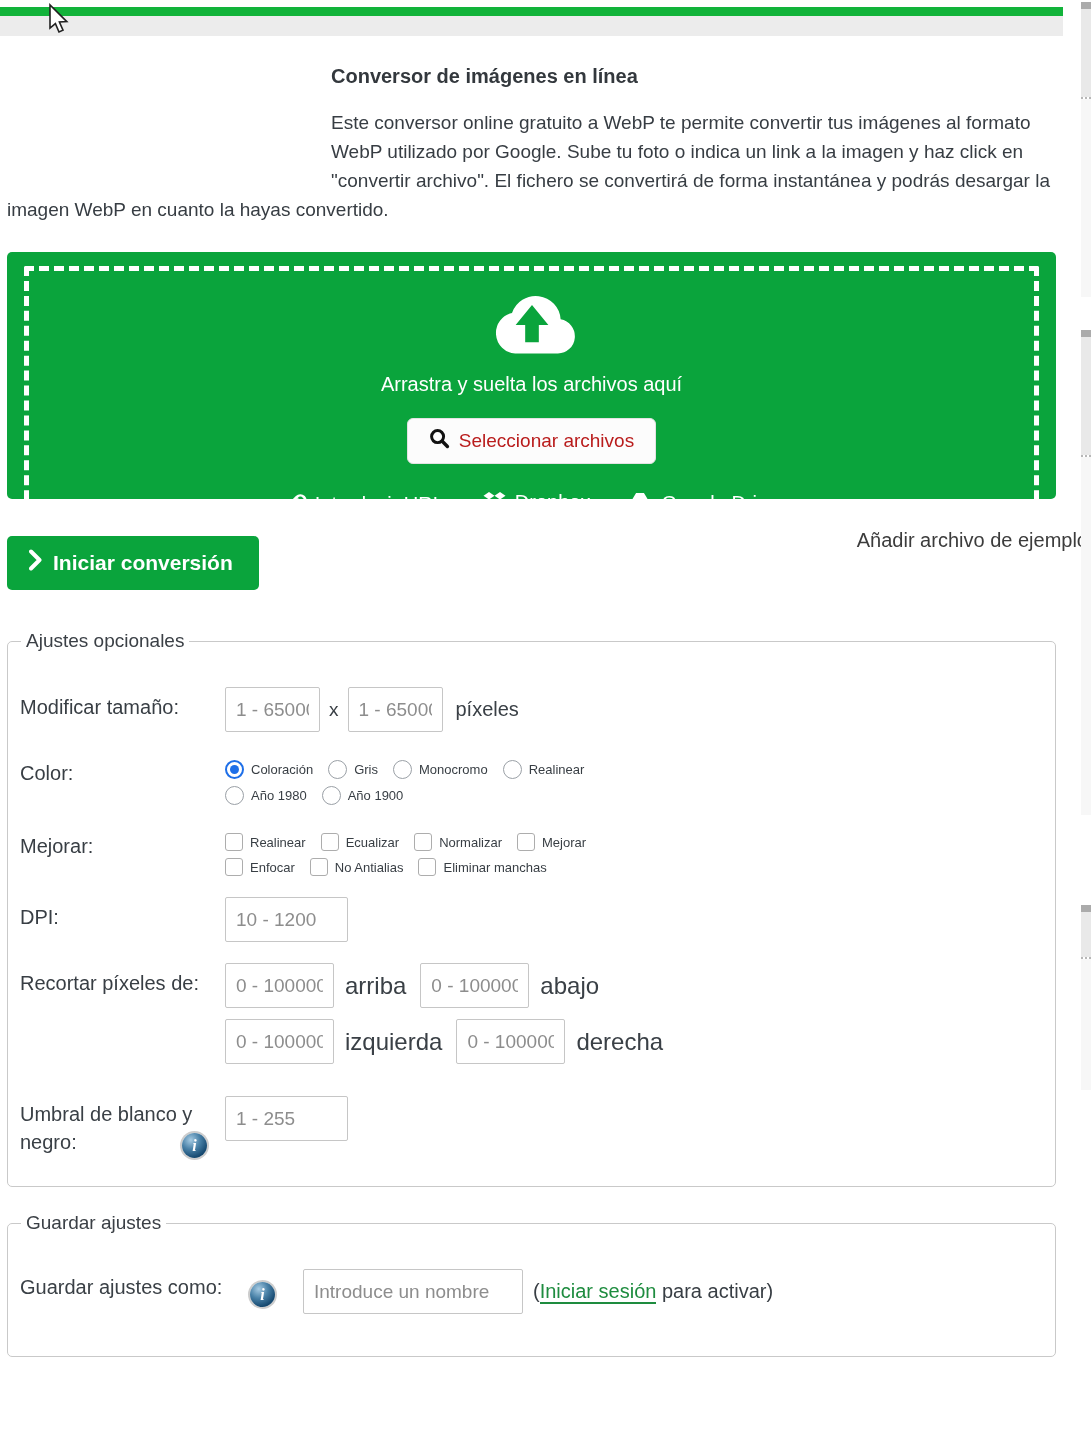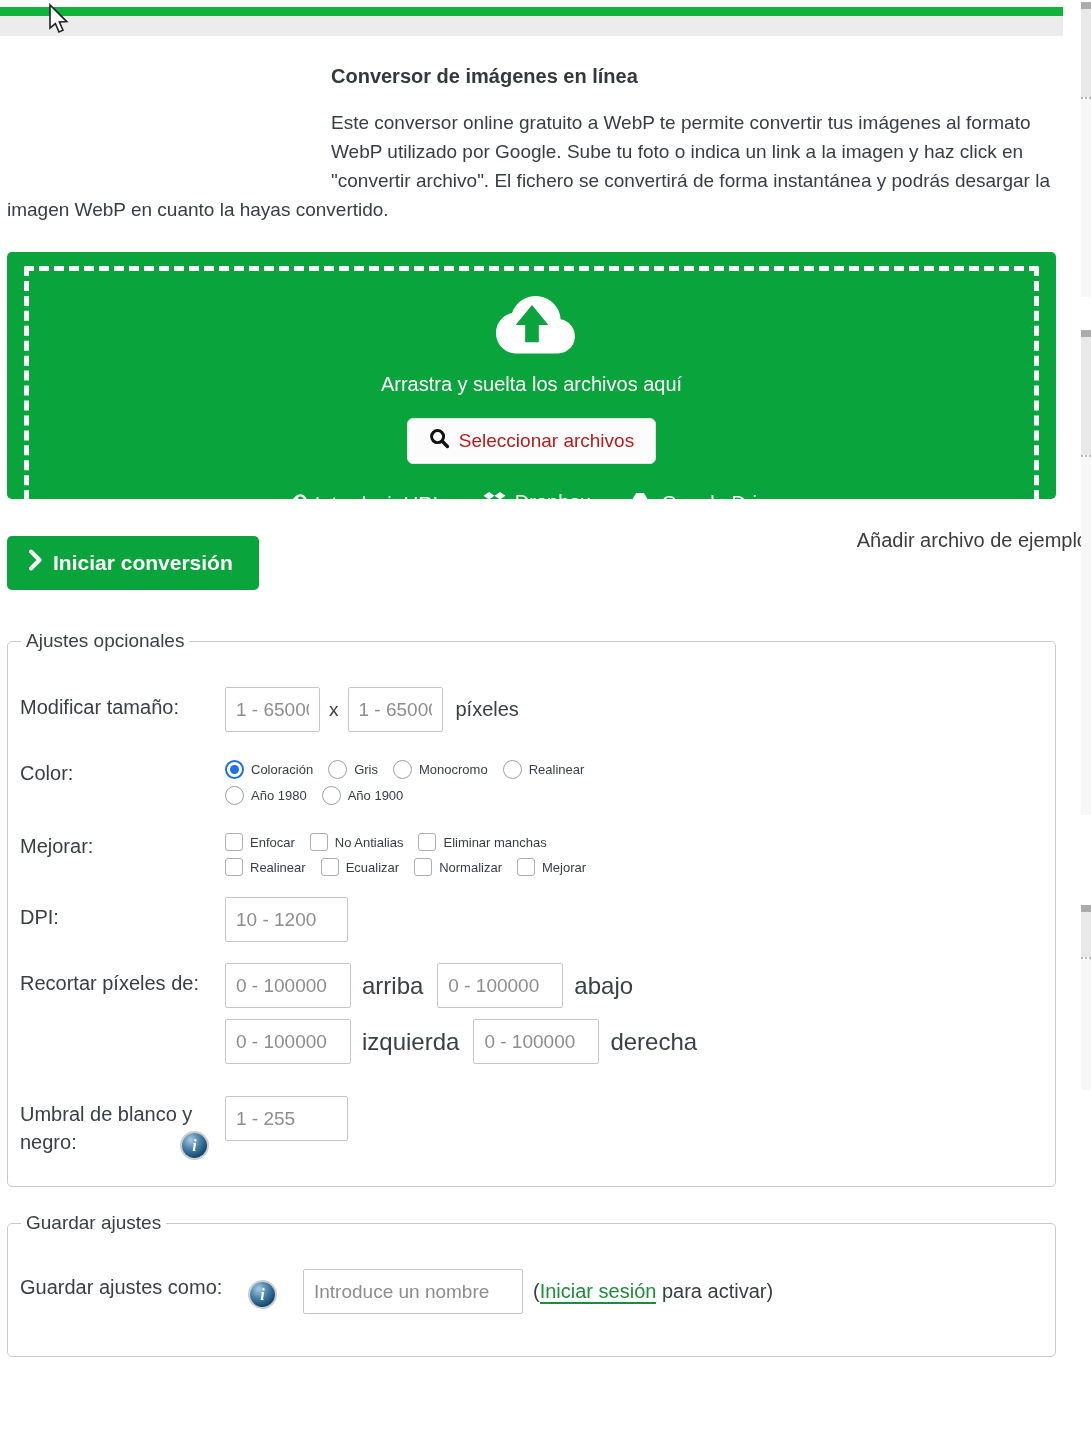--- a/index.html
+++ b/index.html
@@ -75,21 +75,21 @@
   .frow{display:flex;margin-top:21px;align-items:flex-start;}
   .flabel{width:205px;flex:0 0 205px;font-size:20px;padding-top:9px;color:#383E44;}
   .fcontrols{display:flex;align-items:center;flex-wrap:wrap;}
   input[type=text]{
     height:45px;border:1px solid var(--input-border);border-radius:2px;
     font-size:19px;color:#444;padding:0 10px;font-family:inherit;background:#fff;
   }
   input::placeholder{color:var(--placeholder);opacity:1;}
   .w95{width:95px;}
   .w123{width:123px;}
-  .w127{width:126px;}
+  .w127{width:109px;}
   .sep-x{margin:0 9px;font-size:19px;}
   .unit{margin-left:13px;font-size:20px;}
 
   .opt-group{display:flex;flex-direction:column;gap:7px;padding-top:7px;}
   .opt-line{display:flex;align-items:center;gap:15px;}
   .opt{display:flex;align-items:center;gap:7px;cursor:pointer;}
   .opt-label{font-size:13px;color:#383E44;}
   .radio{width:19px;height:19px;border:1.5px solid #9AA0A6;border-radius:50%;background:#fff;position:relative;flex:0 0 19px;}
   .radio.checked{border:2px solid var(--radio-blue);}
   .radio.checked::after{content:"";position:absolute;inset:3px;background:var(--radio-blue);border-radius:50%;}
@@ -257,47 +257,47 @@
         </div>
       </div>
     </div>
 
     <div class="frow">
       <div class="flabel">Mejorar:</div>
       <div class="opt-group">
         <div class="opt-line">
           <span class="opt">
             <span class="checkbox"></span>
+            <span class="opt-label">Realinear</span>
+          </span>
+          <span class="opt">
+            <span class="checkbox"></span>
+            <span class="opt-label">Ecualizar</span>
+          </span>
+          <span class="opt">
+            <span class="checkbox"></span>
+            <span class="opt-label">Normalizar</span>
+          </span>
+          <span class="opt">
+            <span class="checkbox"></span>
+            <span class="opt-label">Mejorar</span>
+          </span>
+        </div>
+        <div class="opt-line">
+          <span class="opt">
+            <span class="checkbox"></span>
             <span class="opt-label">Enfocar</span>
           </span>
           <span class="opt">
             <span class="checkbox"></span>
             <span class="opt-label">No Antialias</span>
           </span>
           <span class="opt">
             <span class="checkbox"></span>
             <span class="opt-label">Eliminar manchas</span>
-          </span>
-        </div>
-        <div class="opt-line">
-          <span class="opt">
-            <span class="checkbox"></span>
-            <span class="opt-label">Realinear</span>
-          </span>
-          <span class="opt">
-            <span class="checkbox"></span>
-            <span class="opt-label">Ecualizar</span>
-          </span>
-          <span class="opt">
-            <span class="checkbox"></span>
-            <span class="opt-label">Normalizar</span>
-          </span>
-          <span class="opt">
-            <span class="checkbox"></span>
-            <span class="opt-label">Mejorar</span>
           </span>
         </div>
       </div>
     </div>
 
     <div class="frow">
       <div class="flabel">DPI:</div>
       <div class="fcontrols">
         <input type="text" class="w123" placeholder="10 - 1200" style="">
       </div>

